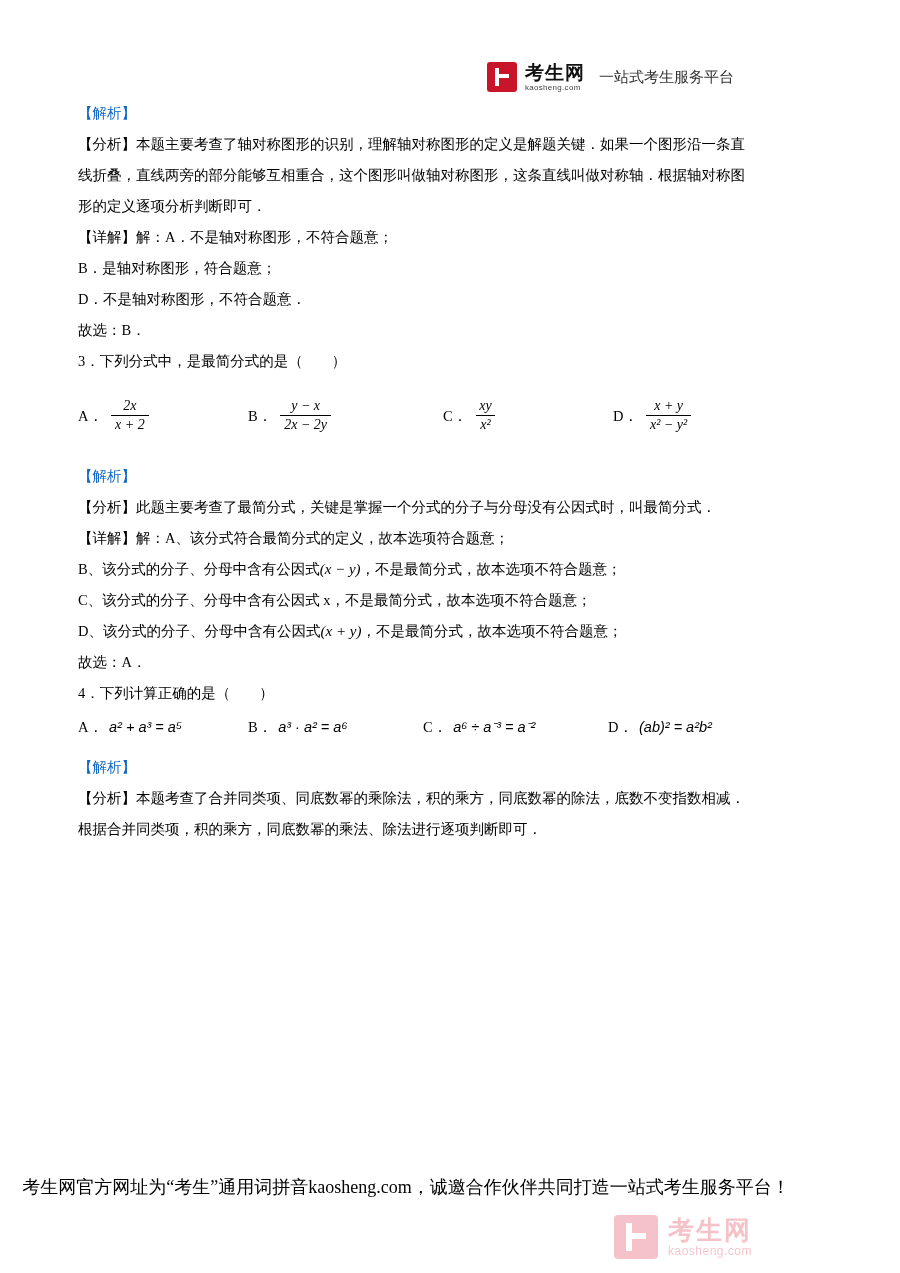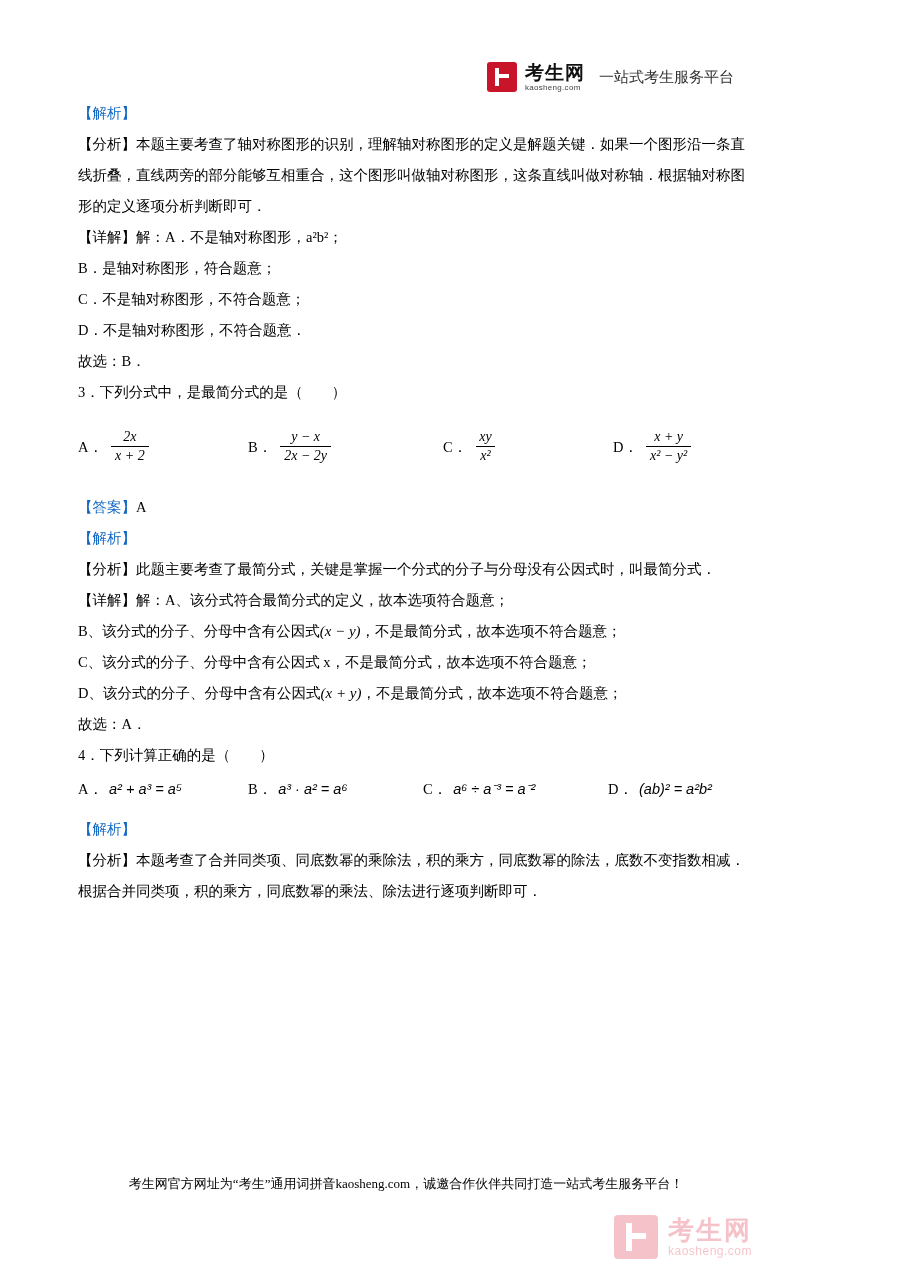--- a/index.html
+++ b/index.html
@@ -151,21 +151,21 @@
   .q4-opts .opt:nth-child(1) { width: 170px; }
   .q4-opts .opt:nth-child(2) { width: 175px; }
   .q4-opts .opt:nth-child(3) { width: 185px; }
   
   .footer-note {
     position: absolute;
     left: 0;
     right: 0;
     top: 1175px;
     text-align: center;
-    font-size: 13px;
+    font-size: 18px;
     color: #000000;
   }
   .watermark {
     position: absolute;
     right: 60px;
     bottom: 14px;
     display: flex;
     align-items: center;
     gap: 10px;
     opacity: 0.35;
@@ -228,23 +228,22 @@
     </div>
     <span class="logo-slogan">一站式考生服务平台</span>
   </div>
 
   <div class="content">
 
     <p class="line blue-label">【解析】</p>
     <p class="line">【分析】本题主要考查了轴对称图形的识别，理解轴对称图形的定义是解题关键．如果一个图形沿一条直</p>
     <p class="line">线折叠，直线两旁的部分能够互相重合，这个图形叫做轴对称图形，这条直线叫做对称轴．根据轴对称图</p>
     <p class="line">形的定义逐项分析判断即可．</p>
-    <p class="line">【详解】解：A．不是轴对称图形，a²b²；</p>
+    <p class="line">【详解】解：A．不是轴对称图形，不符合题意；</p>
     <p class="line">B．是轴对称图形，符合题意；</p>
-    <p class="line">C．不是轴对称图形，不符合题意；</p>
     <p class="line">D．不是轴对称图形，不符合题意．</p>
     <p class="line">故选：B．</p>
 
     <p class="line">3．下列分式中，是最简分式的是（　　）</p>
 
     <div class="options q3-opts">
       <div class="opt">
         <span class="lbl">A．</span>
         <span class="frac">
           <span class="num">2x</span>
@@ -269,23 +268,20 @@
         <span class="lbl">D．</span>
         <span class="frac">
           <span class="num">x + y</span>
           <span class="den">x² − y²</span>
         </span>
       </div>
     </div>
 
     <div class="block-gap"></div>
 
-    <p class="line">
-      <span class="blue-label">【答案】</span><span>A</span>
-    </p>
     <p class="line blue-label">【解析】</p>
     <p class="line">【分析】此题主要考查了最简分式，关键是掌握一个分式的分子与分母没有公因式时，叫最简分式．</p>
     <p class="line">【详解】解：A、该分式符合最简分式的定义，故本选项符合题意；</p>
 
     <p class="line">
       <span>B、该分式的分子、分母中含有公因式</span><span class="paren-math">(x − y)</span><span>，不是最简分式，故本选项不符合题意；</span>
     </p>
 
     <p class="line">C、该分式的分子、分母中含有公因式 x，不是最简分式，故本选项不符合题意；</p>
 

